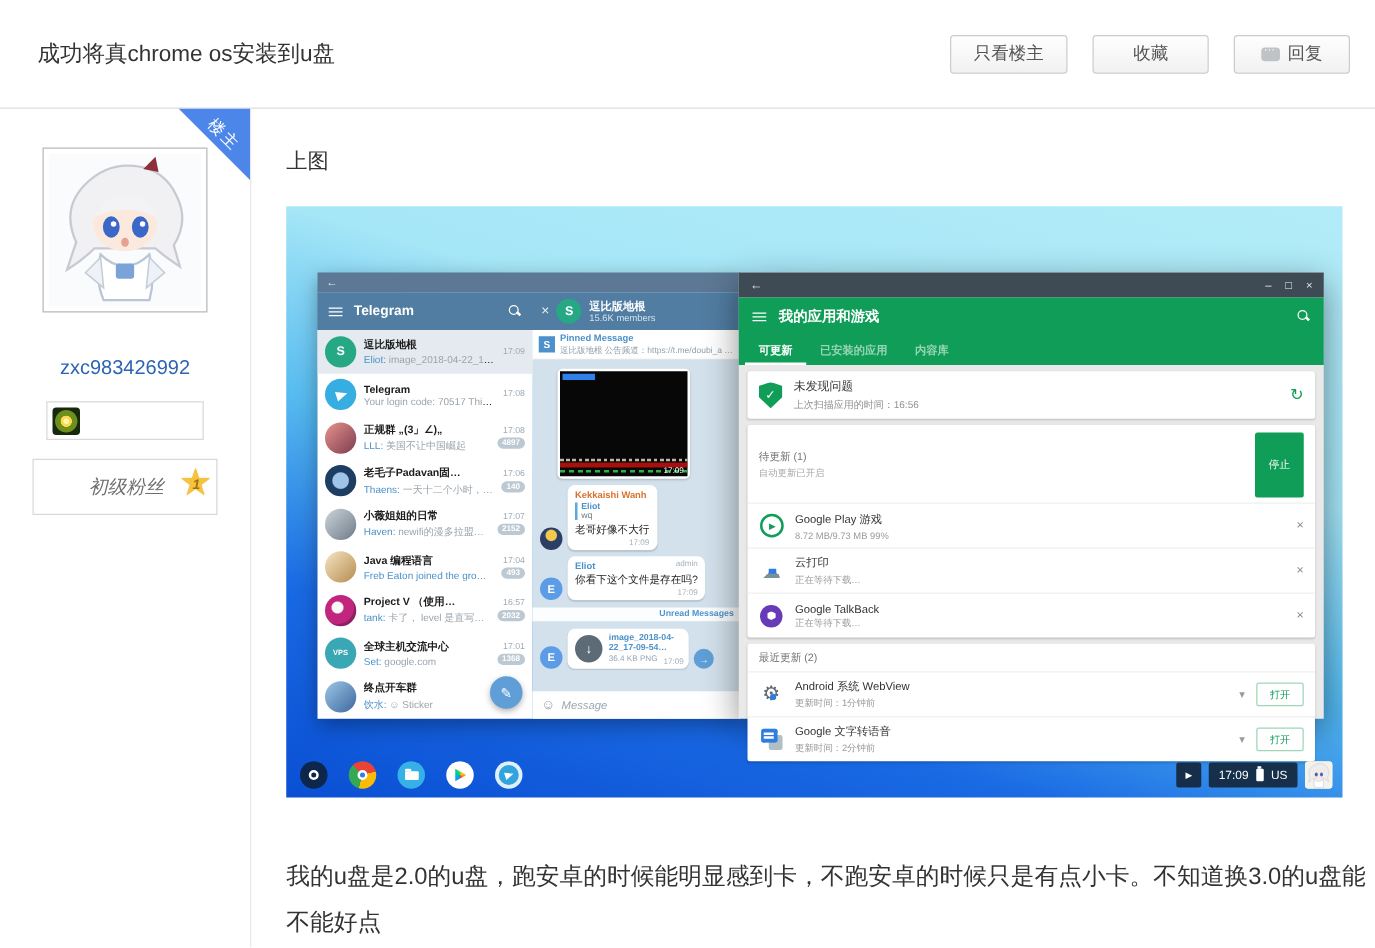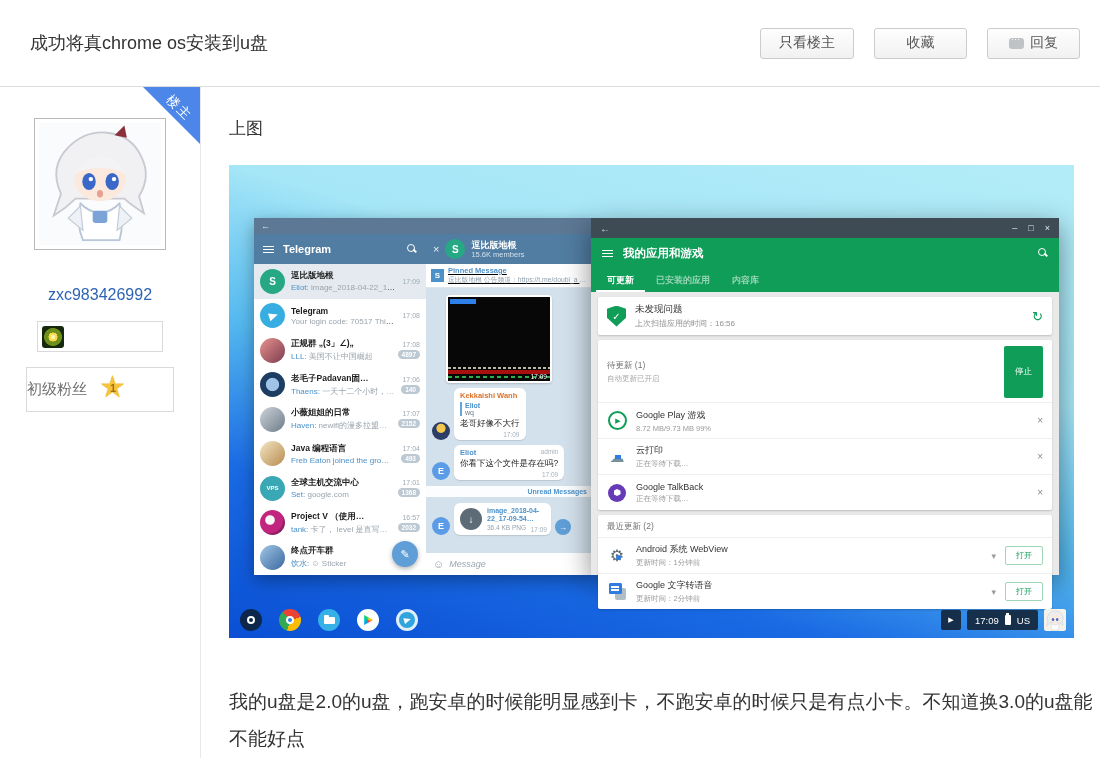--- a/index.html
+++ b/index.html
@@ -29,21 +29,21 @@
             transform:rotate(45deg); width:36px; text-align:center; letter-spacing:2px; }
   .avatar-box { width:132px; height:132px; margin:31px auto 0; border:1px solid #b9b9b9;
             background:#fff; padding:4px; }
   .avatar-box svg { width:100%; height:100%; display:block; background:#fafbfc; }
   .uname { margin-top:36px; text-align:center; color:#2d64b3; font-size:16px; cursor:pointer; }
   .badge-box { width:126px; height:31px; border:1px solid #d9d9d9; margin:17px auto 0;
             display:flex; align-items:center; padding:0 4px; }
   .medal { width:22px; height:22px; border-radius:3px;
             background:radial-gradient(circle at 50% 50%, #fff7b0 0 14%, #ffd94d 15% 28%, #6f8f1d 30% 55%, #17290d 60%); }
   .fan-box { width:148px; height:45px; border:1px solid #d9d9d9; margin:15px auto 0;
-            display:flex; align-items:center; justify-content:flex-start; gap:12px; }
+            display:flex; align-items:center; justify-content:flex-end; gap:12px;font-style:italic; }
   .fan-name { color:#6d6d6d; font-size:15px; }
   .star-wrap { position:relative; width:30px; height:30px; }
   .star-glyph { position:absolute; left:0; top:-6px; font-size:30px; color:#f6c33c;
             text-shadow:0 0 1px #d8a21d; }
   .star-num { position:absolute; left:11px; top:7px; font-size:11px; font-weight:bold; color:#a2700f; }
 
   .content { flex:1; padding:30px 0 0 28px; }
   .intro { font-size:17px; color:#333; }
 
   
@@ -102,21 +102,21 @@
         border-radius:7px; padding:1px 4px; }
   .tg-fab { position:absolute; right:8px; bottom:8px; width:26px; height:26px; border-radius:50%;
         background:#5f9ed6; color:#fff; display:flex; align-items:center; justify-content:center;
         font-size:11px; box-shadow:0 2px 5px rgba(0,0,0,.3); cursor:pointer; }
 
   .tg-chat { flex:1; background:#d3e1ec; display:flex; flex-direction:column; min-width:0; }
   .pinned { height:24px; background:#fff; display:flex; align-items:center; gap:4px;
         padding:0 5px; border-bottom:1px solid #dfe6eb; flex:none; }
   .pin-ic { width:13px; height:13px; background:#4c91c9; color:#fff; font-size:8px; font-weight:bold;
         display:flex; align-items:center; justify-content:center; flex:none; }
-  .pin-lines { min-width:0;text-decoration:underline; }
+  .pin-lines { min-width:0; }
   .pin-label { font-size:7.5px; font-weight:bold; color:#4c91c9; }
   .pin-text { font-size:6.8px; color:#93a1ad; white-space:nowrap; overflow:hidden; text-overflow:ellipsis; }
   .msgs { flex:1; padding:7px 6px 0; display:flex; flex-direction:column; gap:5px; min-height:0; }
 
   .img-card { width:106px; margin-left:14px; background:#fff; border-radius:4px; padding:2px;
         box-shadow:0 1px 2px rgba(0,0,0,.18); }
   .img-black { position:relative; height:84px; background:#070707; overflow:hidden; }
   .img-chip { position:absolute; top:2px; left:2px; width:26px; height:5px; background:#2f80e8; }
   .trow1 { position:absolute; bottom:12px; left:0; right:0; height:2px;
         background:repeating-linear-gradient(90deg,#b9b9a2 0 3px,transparent 3px 5px); }
@@ -396,39 +396,39 @@
               <span class="ti-mid">
                   <div class="ti-name">Java 编程语言</div>
                 <div class="ti-prev"><span class="snd">Freb Eaton joined the gro…</span></div>
                 </span>
               <span class="ti-right">
                   <span class="ti-time">17:04</span>
                   <span class="ti-badge">493</span>
                 </span>
             </div>
             <div class="tg-item">
+              <span class="ti-av av8"></span>
+              <span class="ti-mid">
+                  <div class="ti-name">Project V （使用…</div>
+                <div class="ti-prev"><span class="snd">tank:</span><span class="txt"> 卡了， level 是直写…</span></div>
+                </span>
+              <span class="ti-right">
+                  <span class="ti-time">16:57</span>
+                  <span class="ti-badge">2032</span>
+                </span>
+            </div>
+            <div class="tg-item">
               <span class="ti-av av7">VPS</span>
               <span class="ti-mid">
                   <div class="ti-name">全球主机交流中心</div>
                 <div class="ti-prev"><span class="snd">Set:</span><span class="txt"> google.com</span></div>
                 </span>
               <span class="ti-right">
                   <span class="ti-time">17:01</span>
                   <span class="ti-badge">1368</span>
-                </span>
-            </div>
-            <div class="tg-item">
-              <span class="ti-av av8"></span>
-              <span class="ti-mid">
-                  <div class="ti-name">Project V （使用…</div>
-                <div class="ti-prev"><span class="snd">tank:</span><span class="txt"> 卡了， level 是直写…</span></div>
-                </span>
-              <span class="ti-right">
-                  <span class="ti-time">16:57</span>
-                  <span class="ti-badge">2032</span>
                 </span>
             </div>
             <div class="tg-item">
               <span class="ti-av av9"></span>
               <span class="ti-mid">
                   <div class="ti-name">终点开车群</div>
                 <div class="ti-prev"><span class="snd">饮水:</span><span class="txt"> ☺ Sticker</span></div>
                 </span>
             </div>
             <div class="tg-fab">

